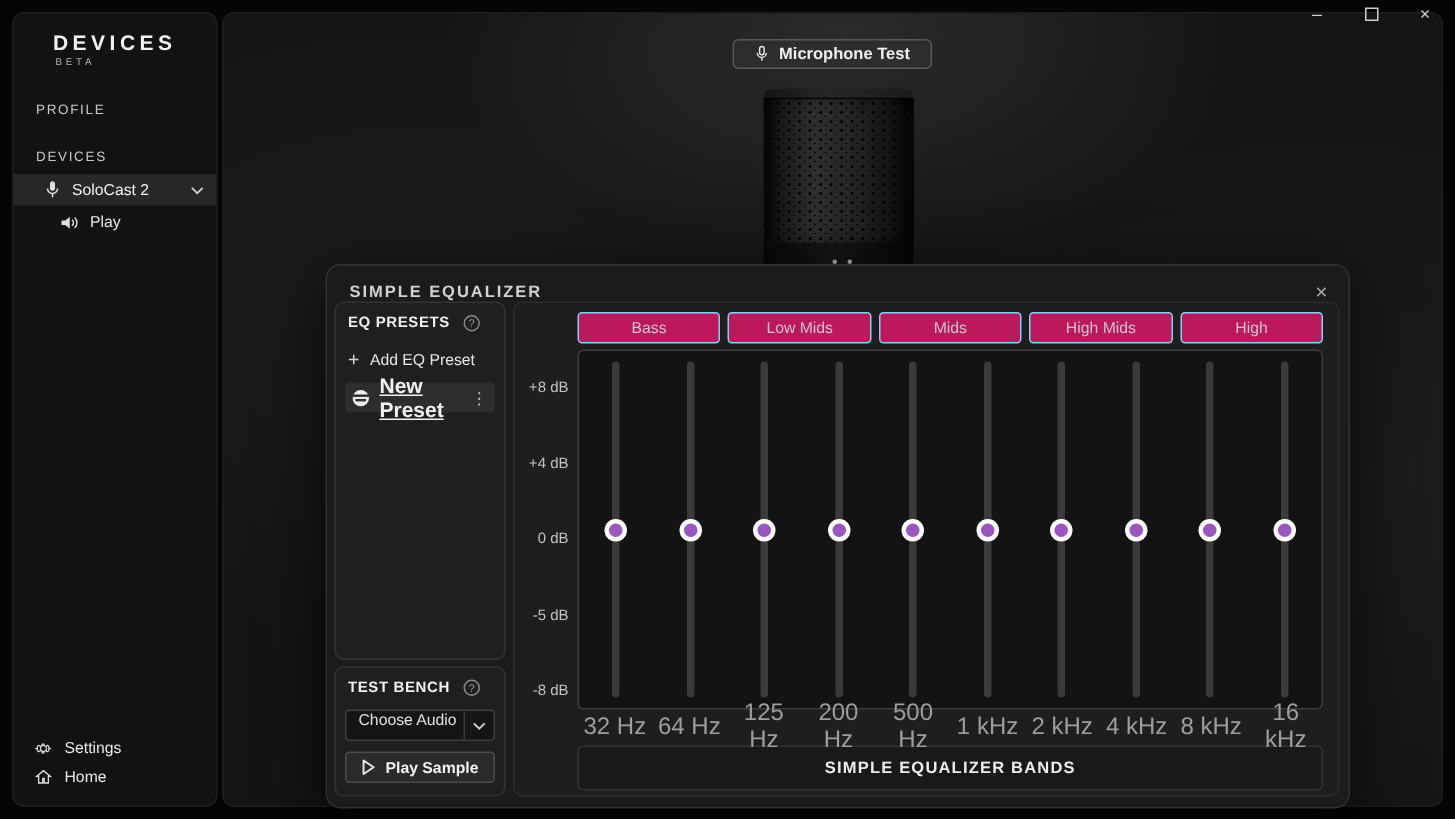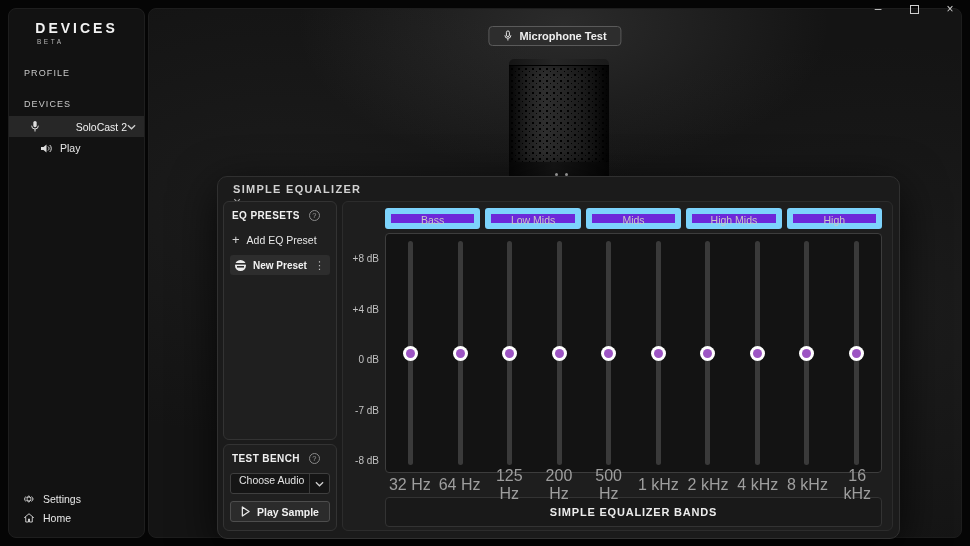--- a/index.html
+++ b/index.html
@@ -19,21 +19,21 @@
   .sidebar { position:absolute; left:8px; top:8px; width:137px; height:530px;
     background:#121212; border:1px solid #1e1e1e; border-radius:8px; z-index:5; }
   .logo-wrap { text-align:center; padding-top:11px; }
   .logo { font-size:14px; font-weight:bold; letter-spacing:3px; color:#f2f2f2; }
   .logo-badge { font-size:6.5px; letter-spacing:2.5px; color:#b5b5b5; margin-top:2px; margin-left:28px; text-align:left; }
   .side-section { font-size:9px; font-weight:normal; letter-spacing:1.1px; color:#c9c9c9; padding-left:15px; }
   .sec-profile { margin-top:23px; }
   .sec-devices { margin-top:21px; }
   .device-row { margin-top:7px; height:21px; display:flex; align-items:center; background:#272727;
     padding:0 8px 0 21px; cursor:pointer; }
-  .device-row .lbl { font-size:10.5px; color:#f0f0f0; margin-left:8px; flex:1;text-align:right; }
+  .device-row .lbl { font-size:10.5px; color:#f0f0f0; margin-left:8px; flex:1; }
   .sub-row { height:20px; display:flex; align-items:center; padding-left:31px; margin-top:1px; cursor:pointer; }
   .sub-row .lbl { font-size:10.5px; color:#e8e8e8; margin-left:7px; }
   .side-footer { position:absolute; left:0; bottom:10px; width:100%; }
   .foot-row { height:19px; display:flex; align-items:center; padding-left:14px; cursor:pointer; }
   .foot-row .lbl { font-size:10.5px; color:#e8e8e8; margin-left:8px; }
   .icon { display:inline-flex; align-items:center; justify-content:center; }
   .icon svg { display:block; }
 
   
   .main {
@@ -65,55 +65,55 @@
   }
   .mic-collar { height:17px; background:linear-gradient(90deg,#070707,#161616 45%,#050505);
     position:relative; border-radius:0 0 2px 2px; }
   .mic-dot { position:absolute; bottom:3px; width:3px; height:3px; border-radius:50%; background:#cfcfcf; opacity:.85; }
   .mic-dot.d1 { left:46px; } .mic-dot.d2 { left:56px; }
 
   
   .dialog { position:absolute; left:217px; top:176px; width:683px; height:363px;
     background:#1b1b1b; border:1px solid #303030; border-radius:10px; z-index:10;
     box-shadow:0 12px 45px rgba(0,0,0,0.75); }
-  .dlg-header { height:24px; display:flex; align-items:flex-start; padding:6px 14px 0 15px;flex-direction:column; }
+  .dlg-header { height:24px; display:flex; align-items:flex-end; padding:6px 14px 0 15px; }
   .dlg-title { font-size:11px; font-weight:bold; letter-spacing:1.3px; color:#d2d2d2; flex:1; }
   .dlg-close { font-size:14px; color:#a8a8a8; cursor:pointer; line-height:1; }
   .dlg-body { position:absolute; left:5px; right:6px; top:24px; bottom:7px; display:flex; }
 
   .left-col { width:114px; display:flex; flex-direction:column; }
   .panel-box { background:#1f1f1f; border:1px solid #333; border-radius:6px; }
   .presets-box { height:254px; padding:8px 6px; }
   .bench-box { margin-top:4px; flex:1; padding:8px 6px; }
   .box-header { display:flex; align-items:flex-end; gap:9px; padding-left:2px; }
   .box-header .hdr { font-size:10px; font-weight:bold; letter-spacing:0.4px; color:#f0f0f0; }
   .help-circle { width:11px; height:11px; border:1px solid #8a8a8a; border-radius:50%;
     color:#9a9a9a; font-size:7.5px; display:flex; align-items:center; justify-content:center; cursor:pointer; }
   .add-row { display:flex; align-items:center; gap:7px; margin:12px 2px 0; cursor:pointer; }
   .add-plus { font-size:13px; color:#d5d5d5; line-height:1; font-weight:normal; }
   .add-lbl { font-size:10.5px; color:#e6e6e6; }
   .preset-row { margin-top:9px; height:20px; background:#2d2d2d; border-radius:3px;
     display:flex; align-items:center; padding:0 5px; cursor:pointer; }
   .preset-icon { width:11px; height:11px; border-radius:50%; background:#ececec;
     background-image:linear-gradient(#2d2d2d,#2d2d2d),linear-gradient(#2d2d2d,#2d2d2d);
     background-size:11px 1.6px,7px 1.6px; background-position:0 3.2px,2px 6.4px; background-repeat:no-repeat; }
-  .preset-lbl { font-size:10px; font-weight:bold; color:#f2f2f2; margin-left:7px; flex:1; }
+  .preset-lbl { font-size:14px; font-weight:bold; color:#f2f2f2; margin-left:7px; flex:1;text-decoration:underline; }
   .kebab { color:#bdbdbd; font-size:11px; cursor:pointer; }
   .select-box { margin-top:9px; height:21px; background:#151515; border:1px solid #3f3f3f; border-radius:3px;
     display:flex; cursor:pointer; }
   .select-val { flex:1; font-size:10.5px; color:#e2e2e2; padding-left:8px; }
   .select-chev { width:20px; height:100%; border-left:1px solid #3a3a3a; display:flex; align-items:center; justify-content:center; }
   .play-btn { margin-top:7px; height:21px; background:#2b2b2b; border:1px solid #4d4d4d; border-radius:3px;
     display:flex; align-items:center; justify-content:center; gap:7px; cursor:pointer; width:100%; }
   .play-lbl { font-size:10.5px; font-weight:bold; color:#f0f0f0; }
 
   .right-col { flex:1; margin-left:5px; background:#1e1e1e; border:1px solid #2c2c2c; border-radius:6px;
     position:relative; padding:6px 10px 5px 42px; }
   .band-row { display:flex; gap:5px; height:21px; }
-  .band-btn { flex:1; background:#6d28d9; border:6px solid #7dd3fc; border-radius:3px;
+  .band-btn { flex:1; background:#be185d; border:1px solid #7dd3fc; border-radius:3px;
     color:#c8c8c8; font-size:10.5px; font-family:inherit; cursor:pointer; }
   .slider-box { margin-top:4px; height:240px; background:#131313; border:1px solid #3d3d3d; border-radius:4px;
     display:flex; padding:7px 0; }
   .slider-col { flex:1; position:relative; display:flex; justify-content:center; cursor:pointer; }
   .track { width:5px; height:100%; background:#3a3a3a; border-radius:3px; position:relative; }
   .knob { position:absolute; left:50%; width:15px; height:15px; margin-left:-7.5px; border-radius:50%;
     background:#ffffff; display:flex; align-items:center; justify-content:center; cursor:grab; }
   .knob-inner { width:9px; height:9px; border-radius:50%; }
   .db-scale { position:absolute; left:0; top:37px; width:36px; height:240px;
     display:flex; flex-direction:column; justify-content:space-between; padding:14px 0 12px; }
@@ -268,21 +268,21 @@
             <button class="band-btn">Bass</button>
             <button class="band-btn">Low Mids</button>
             <button class="band-btn">Mids</button>
             <button class="band-btn">High Mids</button>
             <button class="band-btn">High</button>
           </div>
         <div class="db-scale">
             <div class="db-tick">+8 dB</div>
             <div class="db-tick">+4 dB</div>
             <div class="db-tick">0 dB</div>
-            <div class="db-tick">-7 dB</div>
+            <div class="db-tick">-5 dB</div>
             <div class="db-tick">-8 dB</div>
           </div>
         <div class="slider-box">
             <div class="slider-col">
               <div class="track">
                 <div class="knob" style="background: rgb(255, 255, 255); top: calc(50% - 7.5px);">
                   <div class="knob-inner" style="background: rgb(157, 85, 196);"></div>
                 </div>
               </div>
             </div>

